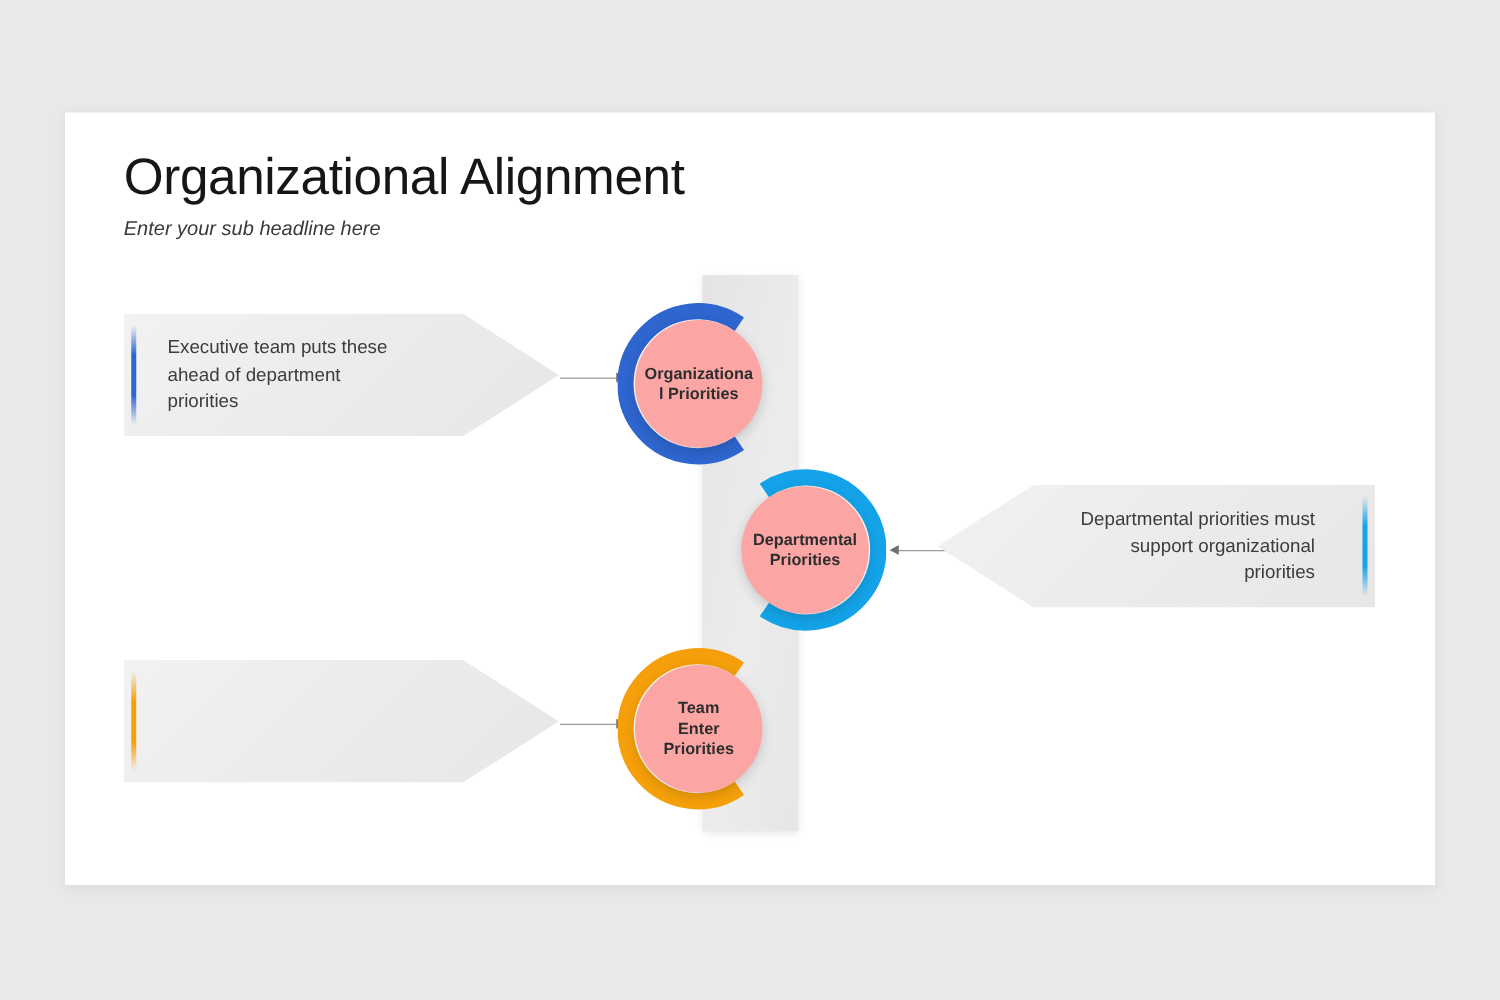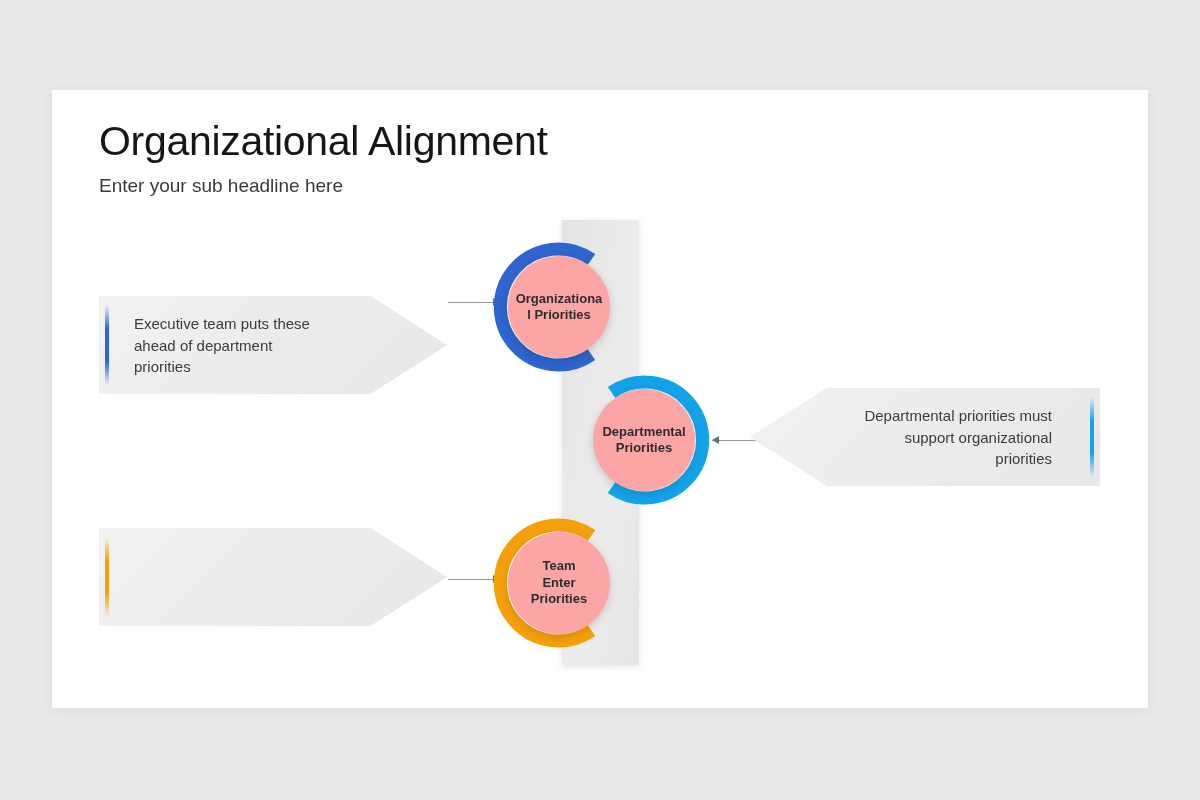--- a/index.html
+++ b/index.html
@@ -21,22 +21,23 @@
   }
 
   
   #title {
     position:absolute; left:47px; top:28px;
     font-size:41px; font-weight:400; color:#161616;
     letter-spacing:-0.3px; white-space:nowrap;text-align:center;
   }
   #subtitle {
     position:absolute; left:47px; top:85px;
-    font-size:19px; font-weight:400; color:#3a3a3a;
+    font-size:16px; font-weight:400; color:#3a3a3a;
     white-space:nowrap;
+    font-style:italic;
   }
 
   
   #band {
     position:absolute; left:510px; top:130px;
     width:77px; height:445px;
     background:linear-gradient(100deg,#e4e4e4 0%, #ececec 55%, #e6e6e6 100%);
     box-shadow:0 2px 7px rgba(0,0,0,0.10);
   }
 
@@ -111,21 +112,21 @@
 <body>
 
 <div id="stage">
   <div id="slide">
 
     <h1 id="title">Organizational Alignment</h1>
     <div id="subtitle">Enter your sub headline here</div>
 
     <div id="band"></div>
 
-    <div class="callout right-point" style="left:47px; top:161px; width:348px; height:98px;margin-top:45px;">
+    <div class="callout right-point" style="left:47px; top:161px; width:348px; height:98px;">
       <div class="body"></div>
       <div class="accent blue"></div>
       <div class="txt">Executive team puts these
 ahead of department
 priorities</div>
     </div>
 
     <div class="connector to-right" style="left:396px; top:206px; width:52px;">
       <div class="line"></div>
       <div class="head"></div>

